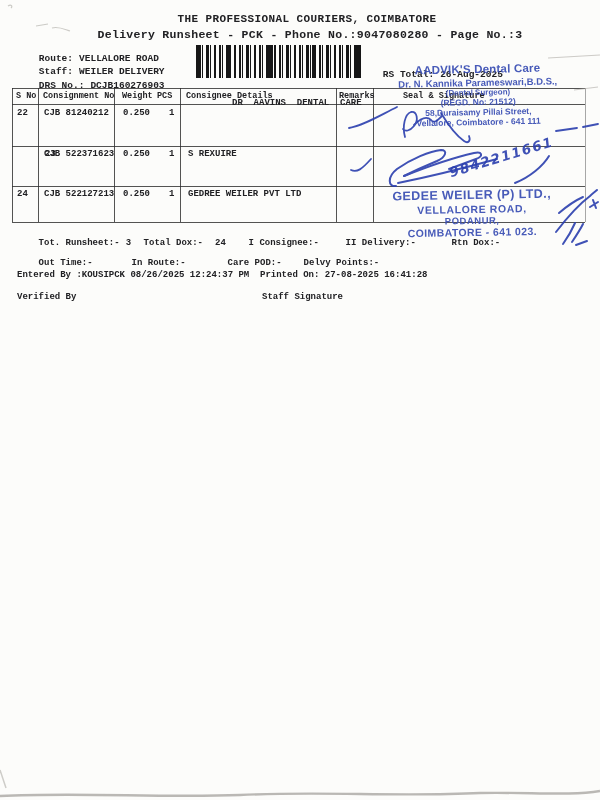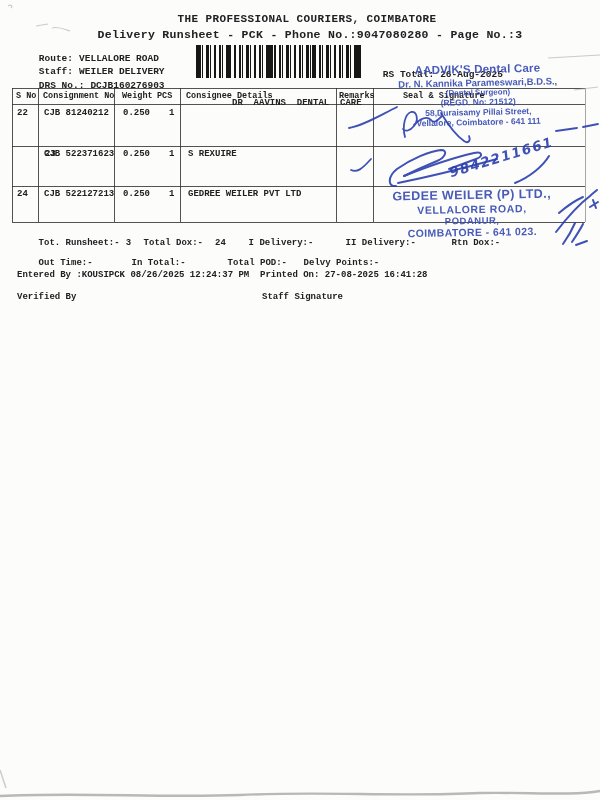--- a/index.html
+++ b/index.html
@@ -114,37 +114,37 @@
     <div class="abs t9 pre" style="left:188px;top:189px;">GEDREE WEILER PVT LTD</div>
   </div>
 
   <div class="abs t9 pre" style="left:17px;top:228px;">
     <span>Tot. Runsheet:-</span><span class="val">3</span>
   </div>
   <div class="abs t9 pre" style="left:122px;top:228px;">
     <span>Total Dox:-</span><span class="val-wide">24</span>
   </div>
   <div class="abs t9 pre" style="left:227px;top:228px;">
-    <span>I Delivery:-</span><span class="val"></span>
+    <span>I Consignee:-</span><span class="val"></span>
   </div>
   <div class="abs t9 pre" style="left:324px;top:228px;">
     <span>II Delivery:-</span><span class="val"></span>
   </div>
   <div class="abs t9 pre" style="left:430px;top:228px;">
     <span>Rtn Dox:-</span><span class="val"></span>
   </div>
 
   <div class="abs t9 pre" style="left:17px;top:248px;">
     <span>Out Time:-</span><span class="val"></span>
   </div>
   <div class="abs t9 pre" style="left:110px;top:248px;">
-    <span>In Total:-</span><span class="val"></span>
+    <span>In Route:-</span><span class="val"></span>
   </div>
   <div class="abs t9 pre" style="left:206px;top:248px;">
-    <span>Total POD:-</span><span class="val"></span>
+    <span>Care POD:-</span><span class="val"></span>
   </div>
   <div class="abs t9 pre" style="left:282px;top:248px;">
     <span>Delvy Points:-</span><span class="val"></span>
   </div>
 
   <div class="abs t9 pre" style="left:17px;top:270px;">Entered By :KOUSIPCK 08/26/2025 12:24:37 PM</div>
   <div class="abs t9 pre" style="left:248px;top:270px;margin-left:12px;">Printed On: 27-08-2025 16:41:28</div>
   <div class="abs t9 pre" style="left:17px;top:292px;">Verified By</div>
   <div class="abs t9 pre" style="left:262px;top:292px;">Staff Signature</div>
 

